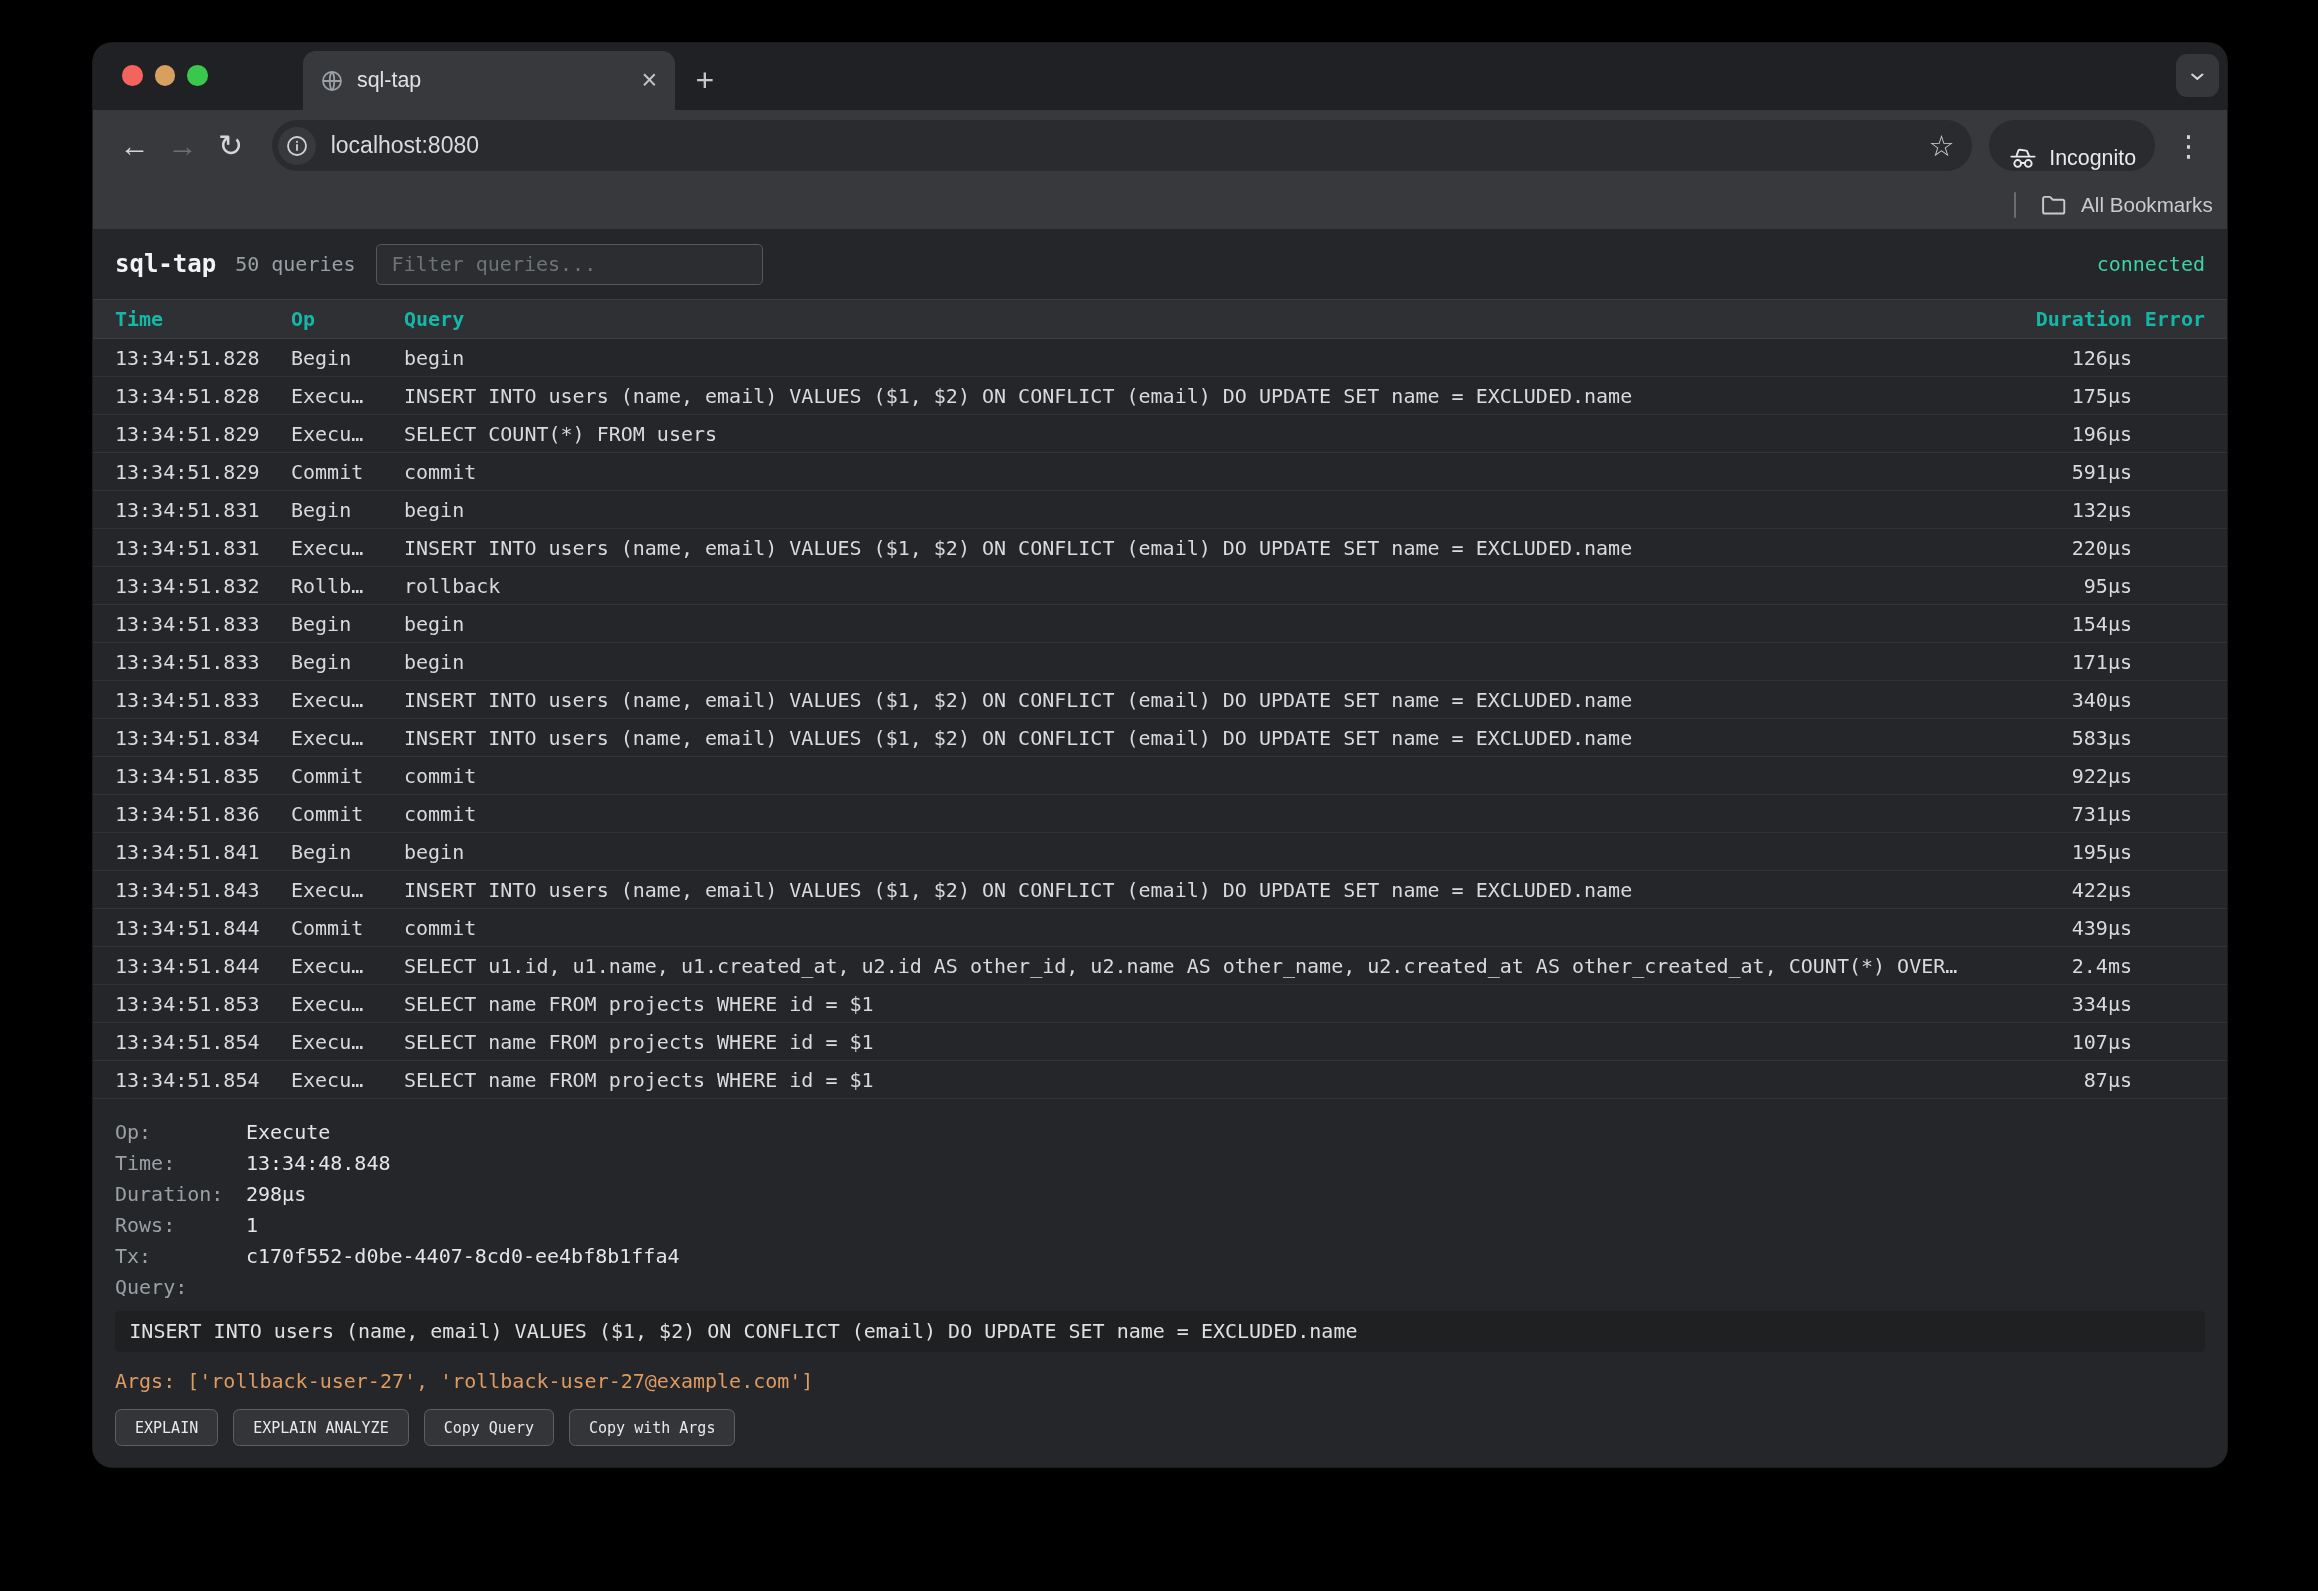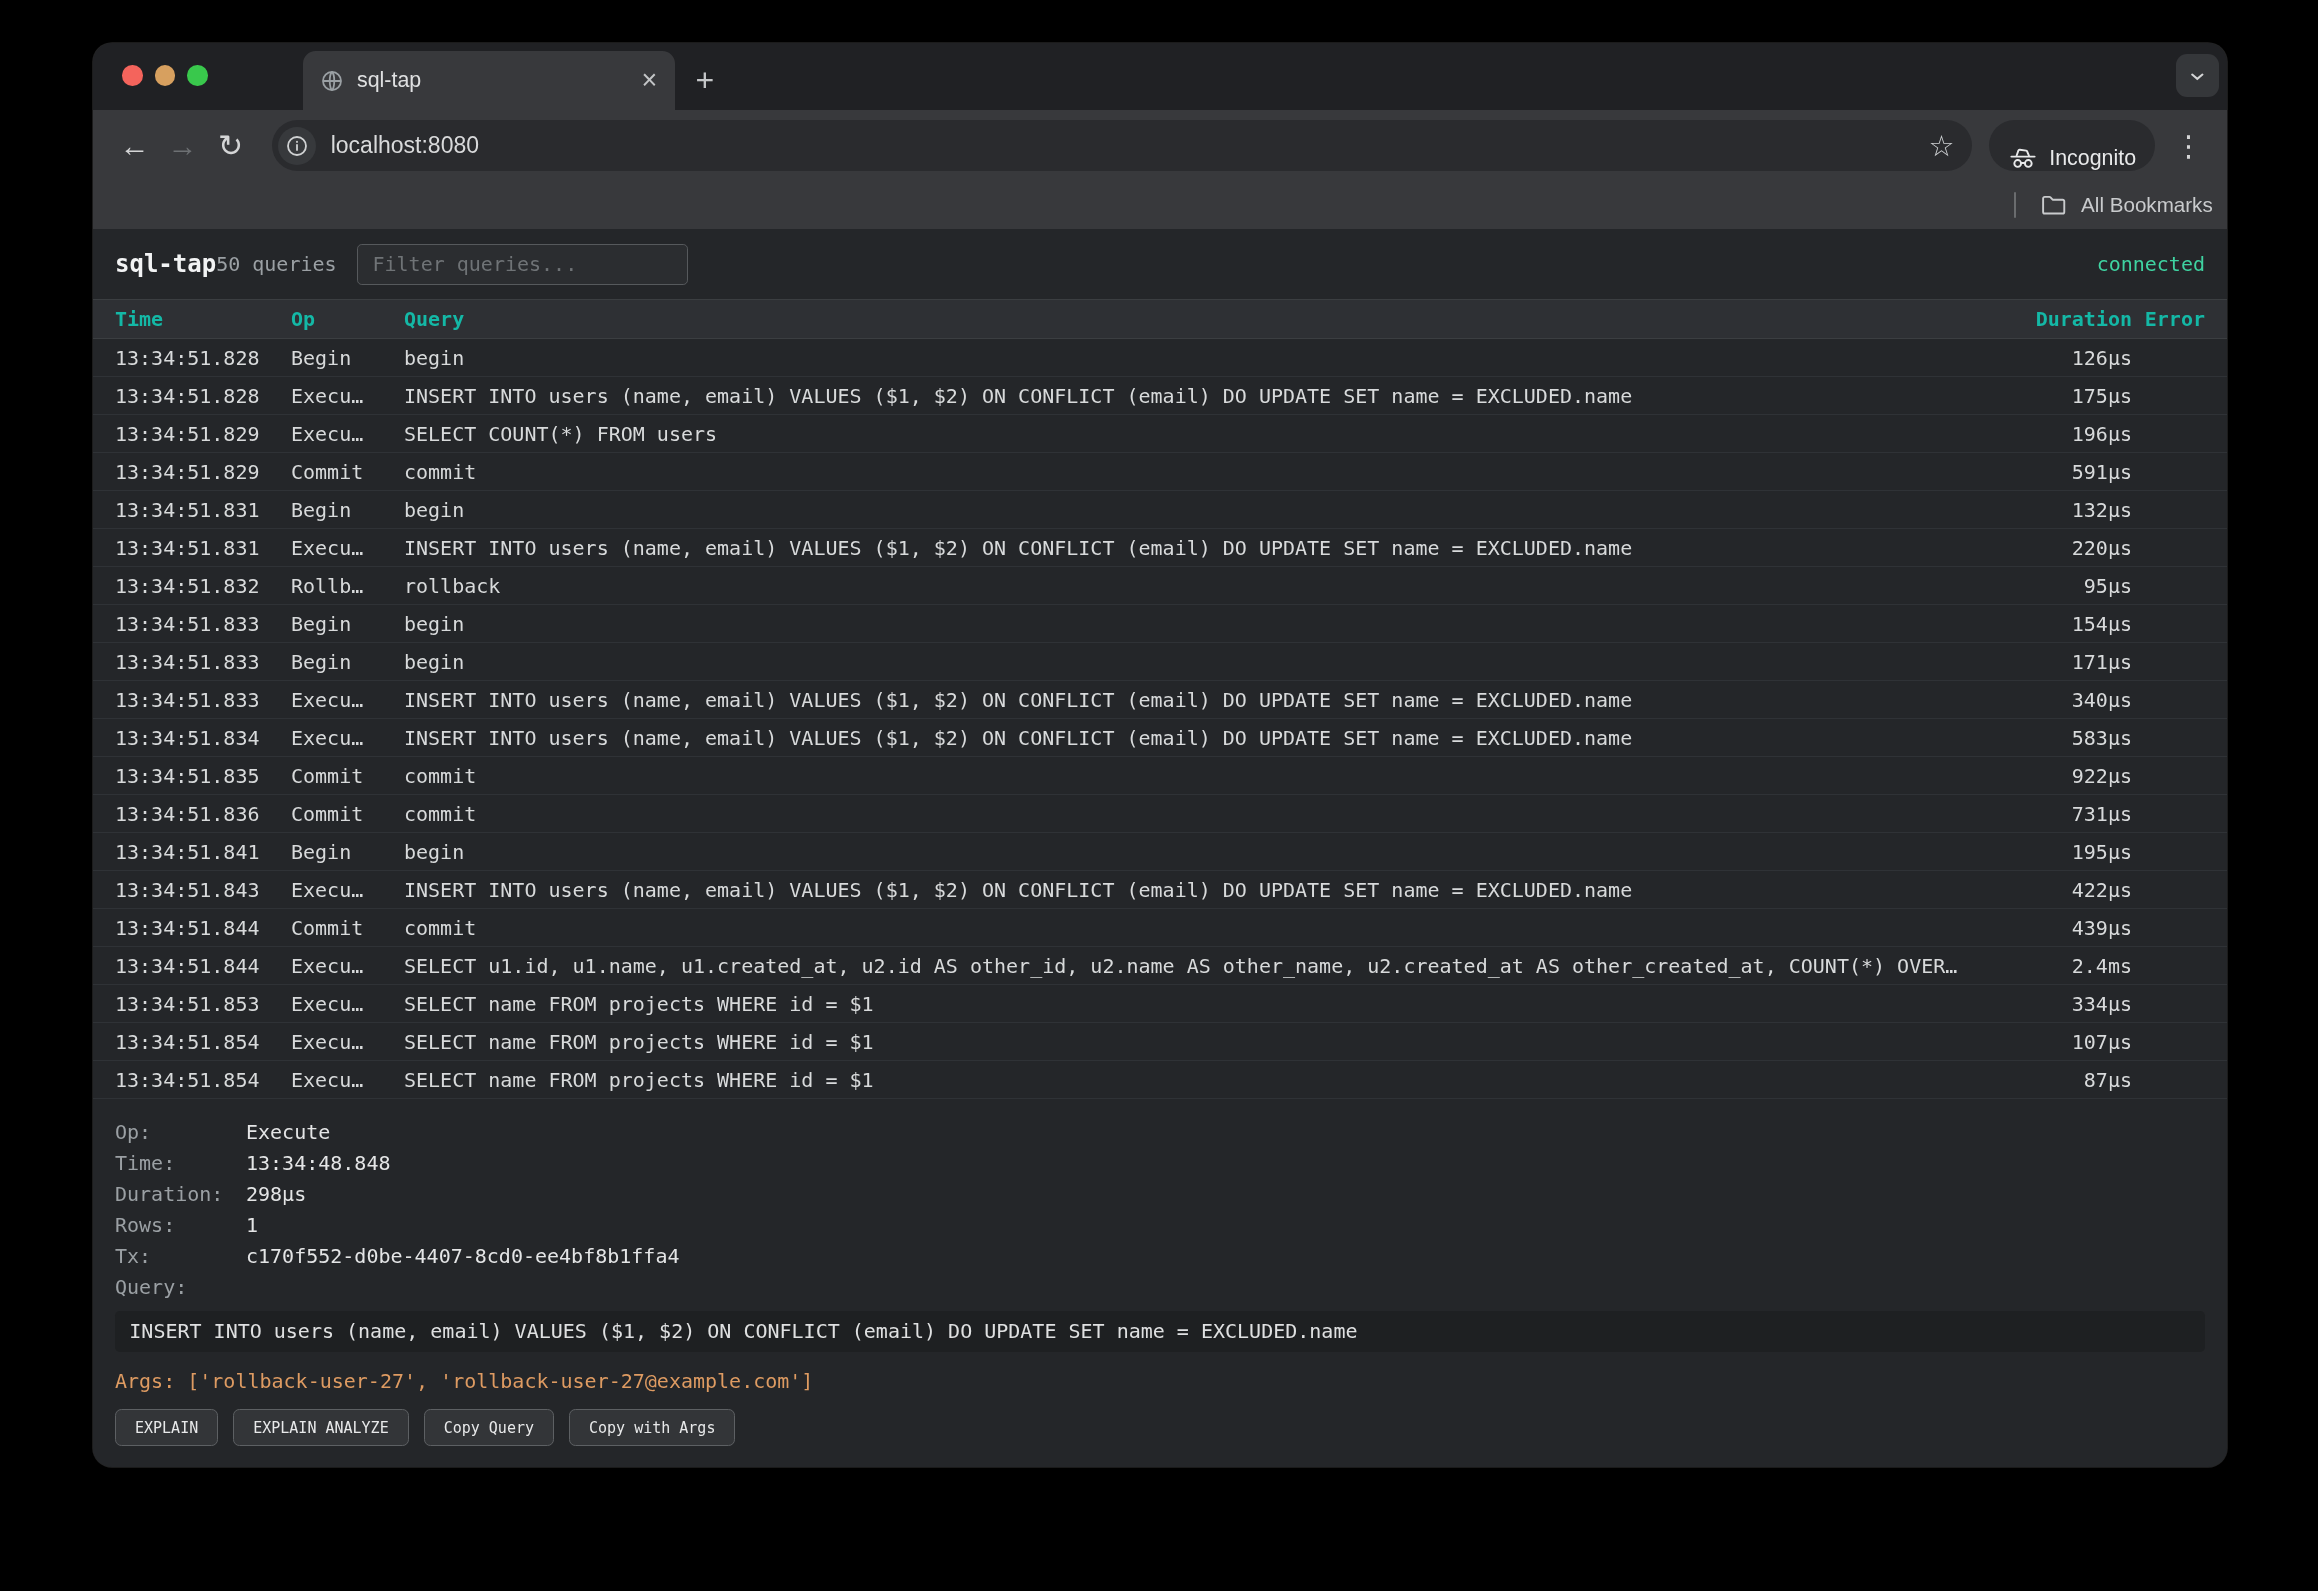--- a/index.html
+++ b/index.html
@@ -45,22 +45,22 @@
   .bookmarksbar { height:48px; background:#38393c; display:flex; align-items:center;
                   justify-content:flex-end; padding-right:14.3px; gap:14.3px; flex:0 0 auto; }
   .bm-divider { width:2.4px; height:25.4px; background:#6a6c6e; border-radius:1.6px; margin-right:11px; }
   .bm-label { color:#c9cbcd; font-size:20.6px; }
 
   
   .page { flex:1; background:#242629; font-family:"DejaVu Sans Mono", monospace; color:#d8dadb;
           display:flex; flex-direction:column; overflow:hidden; }
   .app-header { height:70px; display:flex; align-items:center; padding:0 22px; flex:0 0 auto; }
   .logo { font-size:24px; font-weight:bold; color:#f2f3f4; }
-  .qcount { font-size:20px; color:#9ba0a4; }
-  .filter { margin-left:20.6px; width:331px; height:41px; background:#2b2d30; border:0.8px solid #56595c;
+  .qcount { font-size:20px; color:#9ba0a4; margin-left:19px; }
+  .filter { margin-left:20.6px; width:387px; height:41px; background:#2b2d30; border:0.8px solid #56595c;
             border-radius:4.8px; color:#f9a8d4; font-family:"DejaVu Sans Mono", monospace;
             font-size:20px; padding:0 14.3px; outline:none; }
   .filter::placeholder { color:#6f7376; }
   .hdr-spacer { flex:1; }
   .connected { font-size:20px; color:#3fd3a1; }
 
   .grid-cols { display:grid; grid-template-columns:176px 113px 1fr 135px 73px; padding:0 22px; align-items:center; }
   .thead { height:40px; background:#2e3034; border-top:0.8px solid #3b3e41; border-bottom:0.8px solid #3b3e41;
            color:#14b8a6; font-weight:bold; font-size:20px; flex:0 0 auto; }
   .col-dur, .col-err { text-align:right; }

